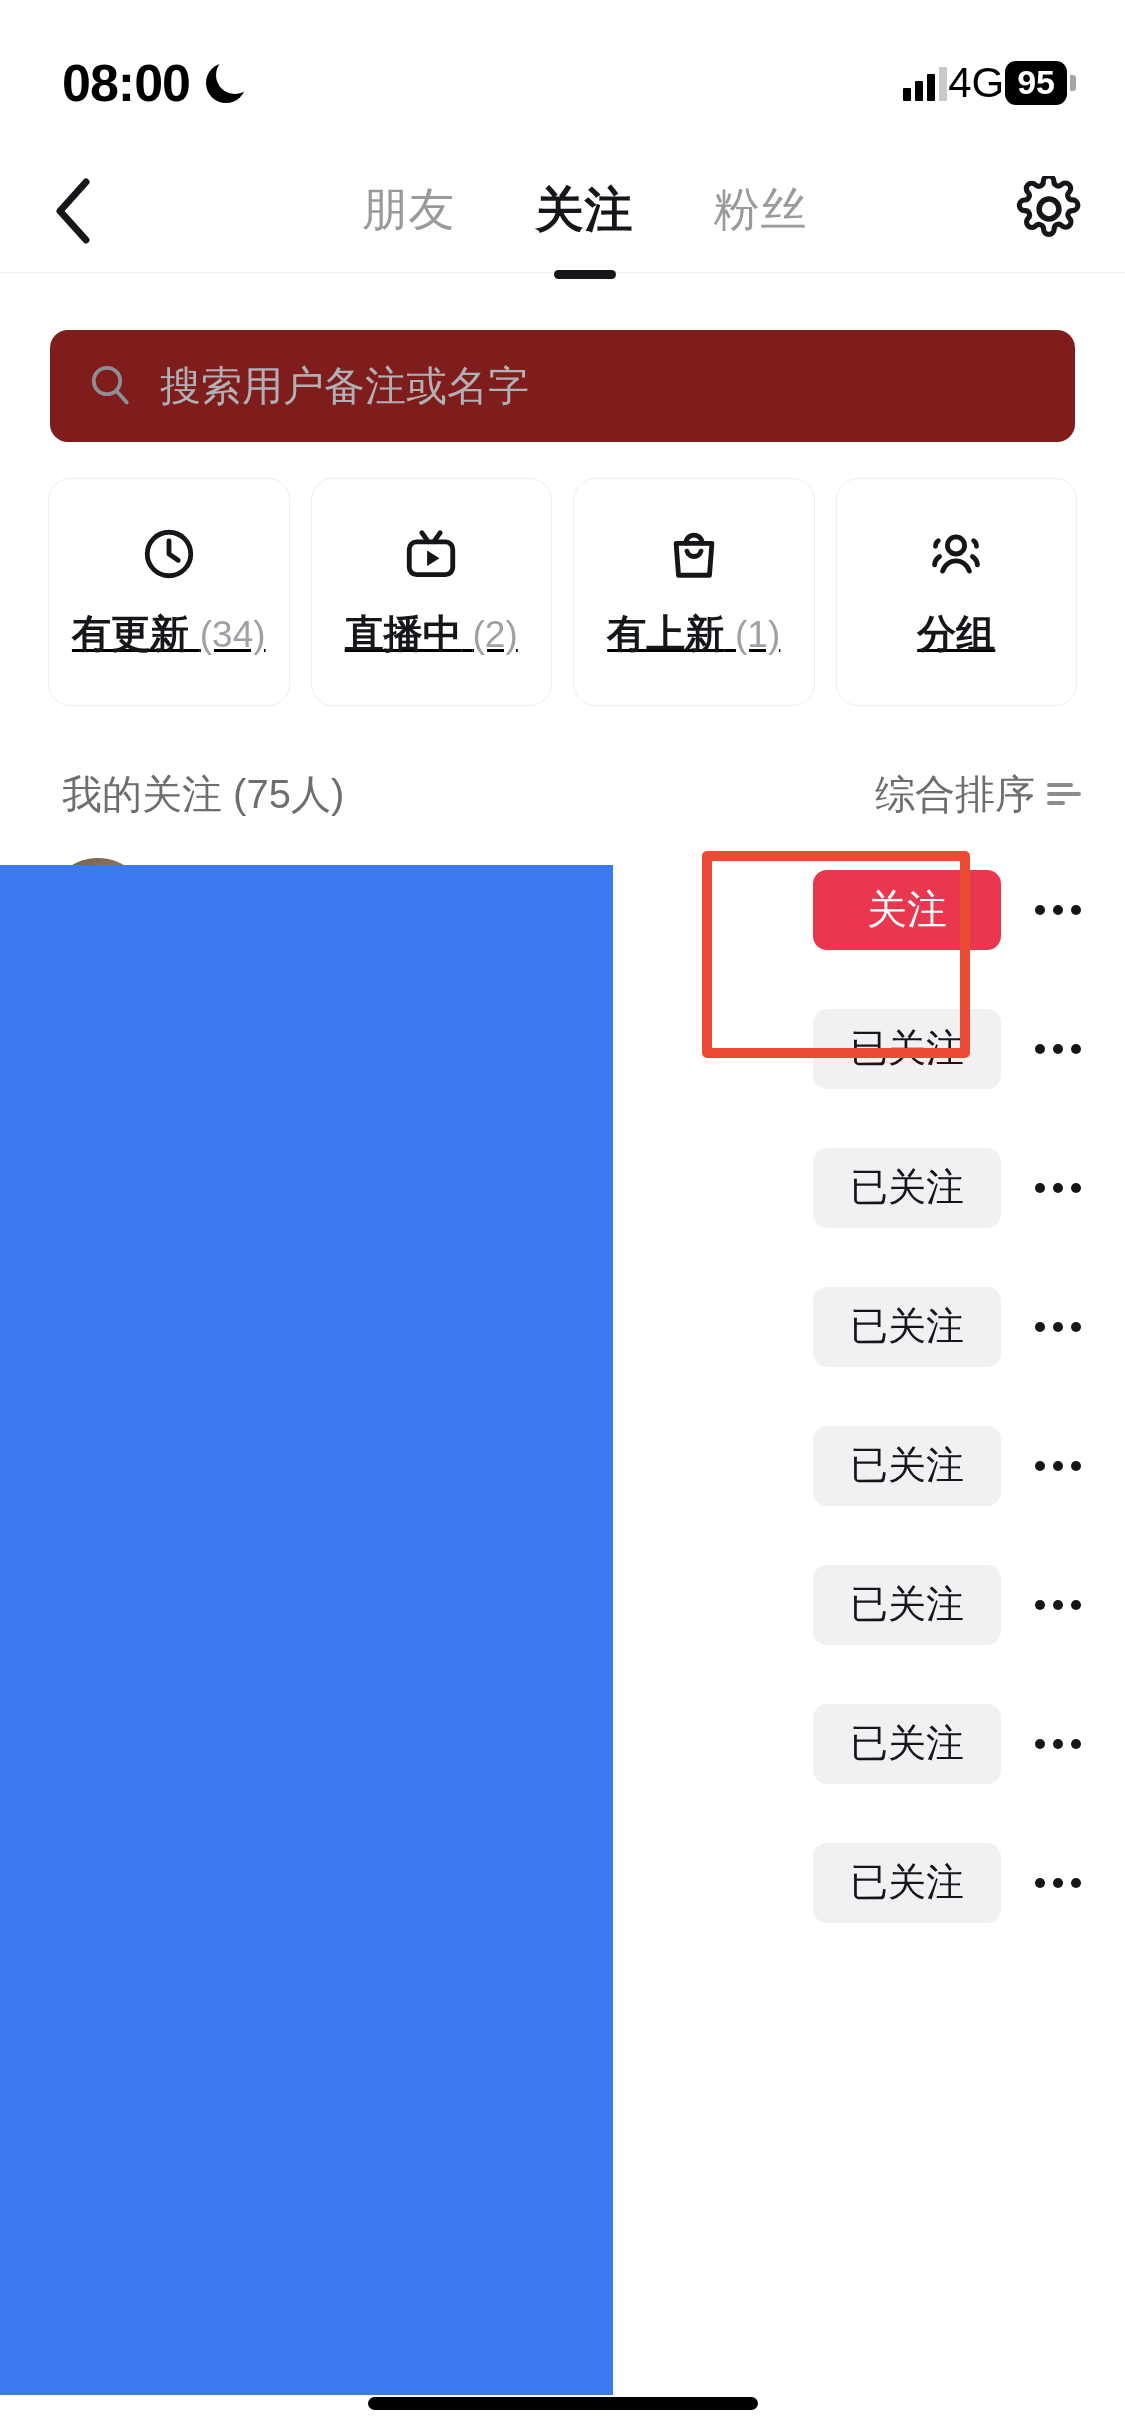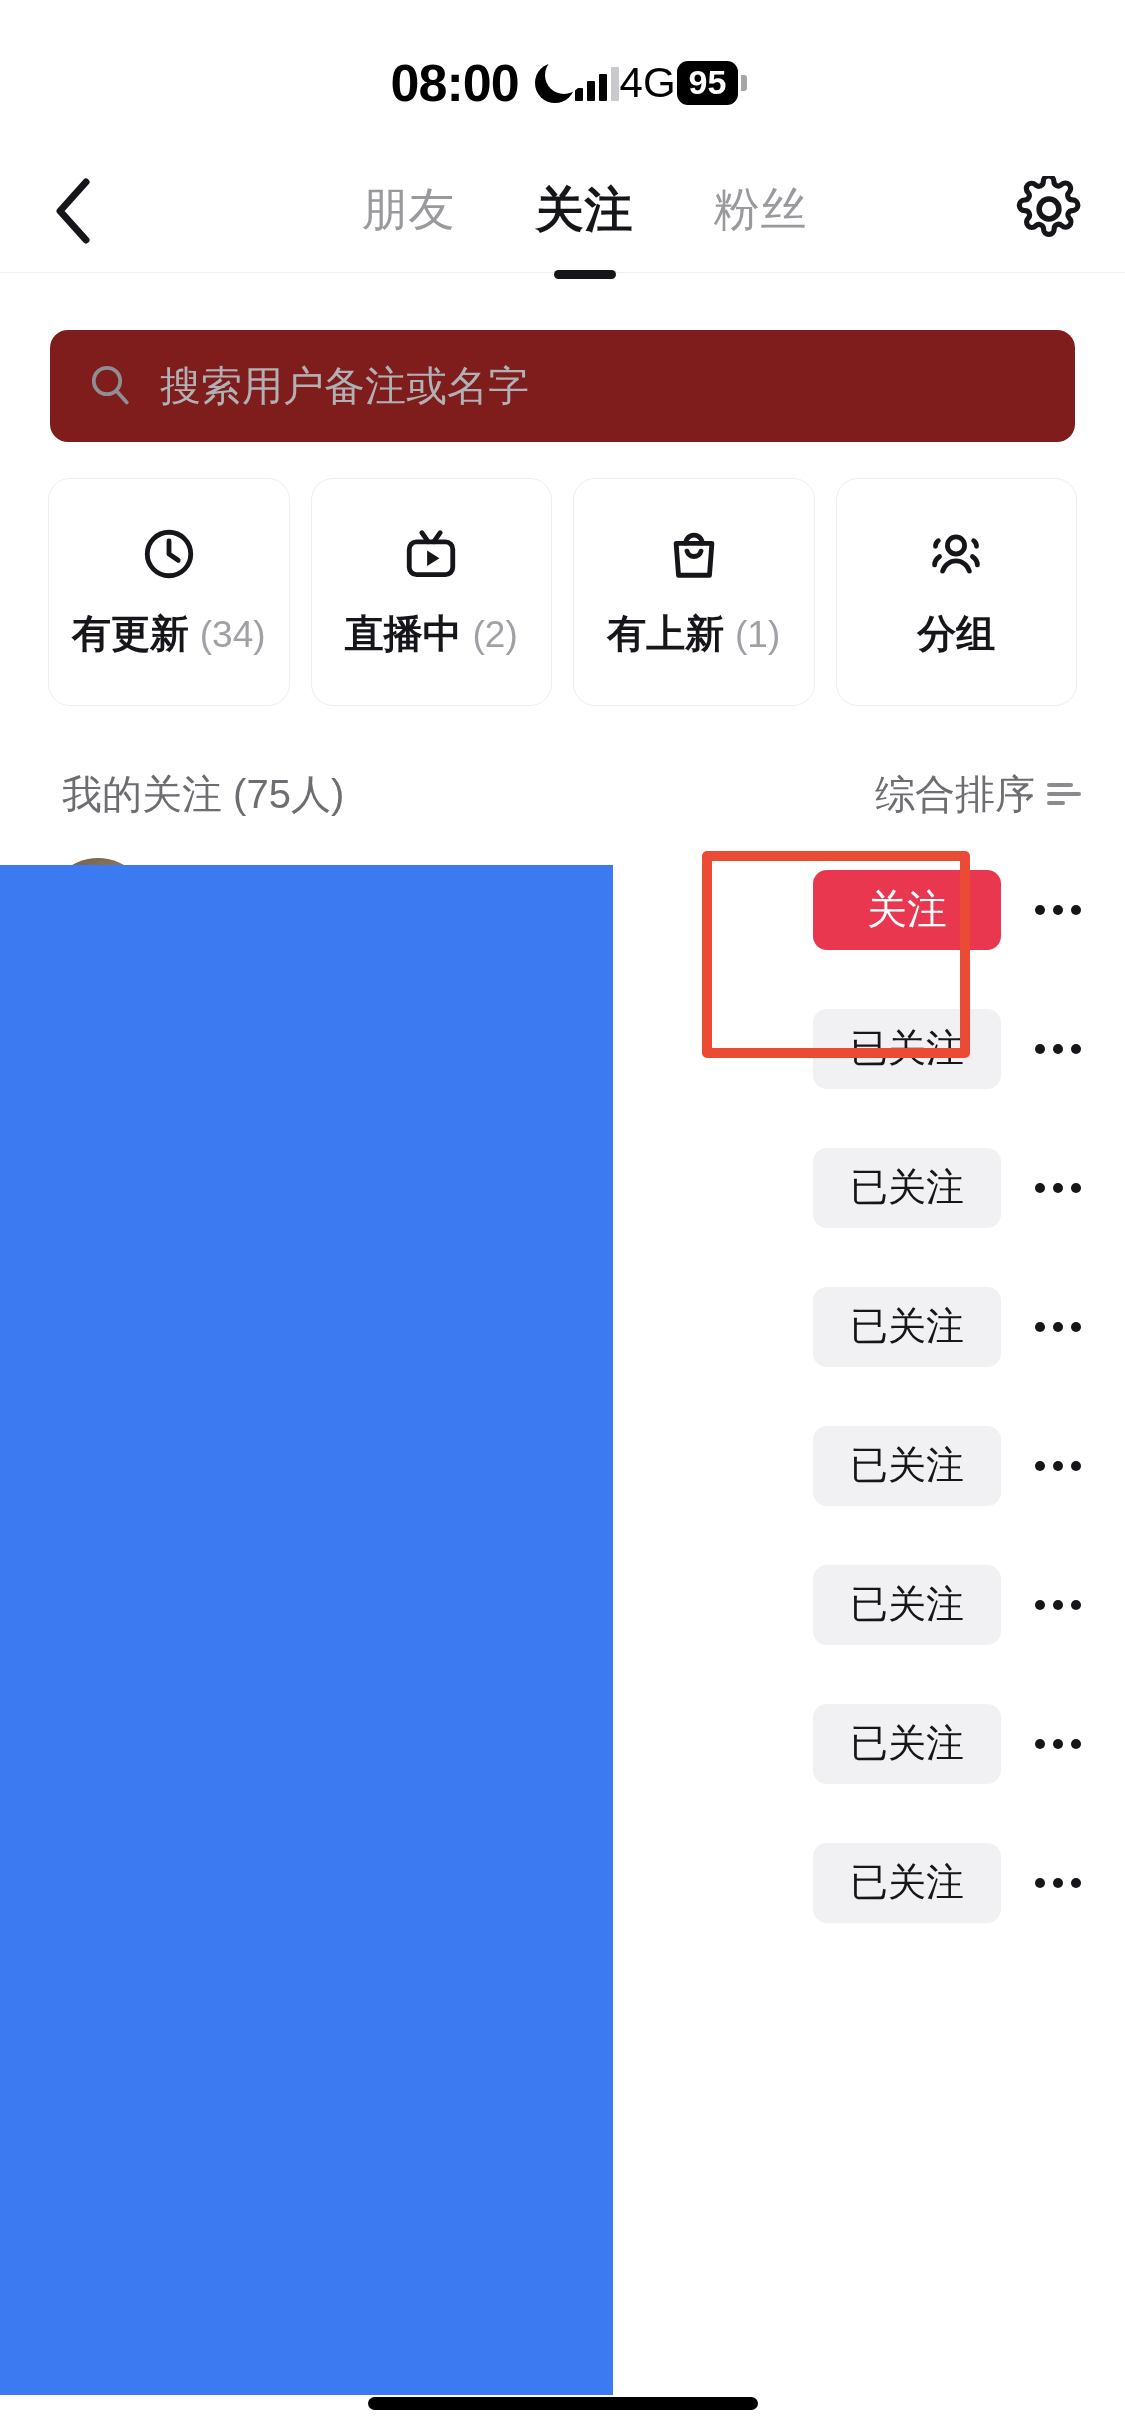--- a/index.html
+++ b/index.html
@@ -8,21 +8,21 @@
     font-family:"Liberation Sans","DejaVu Sans",sans-serif;
     background:#ffffff;
     position:relative;
     overflow:hidden;
     -webkit-font-smoothing:antialiased;
   }
 
   
   .statusbar{
     position:absolute; top:0; left:0; width:1125px; height:150px;
-    display:flex; align-items:center; justify-content:center;
+    display:flex; align-items:center; justify-content:space-between;
     padding:16px 58px 0 62px;
   }
   .sb-left{ display:flex; align-items:center; gap:16px; }
   .sb-time{ font-size:52px; font-weight:700; color:#000; letter-spacing:-1px; }
   .sb-moon{ width:40px; height:40px; position:relative; display:inline-block; }
   .sb-moon::before{
     content:""; position:absolute; inset:0; border-radius:50%;
     background:#000;
   }
   .sb-moon::after{
@@ -86,20 +86,21 @@
 
   
   .filters{
     position:absolute; top:478px; left:48px; width:1029px; height:228px;
     display:flex; gap:21px;
   }
   .fcard{
     flex:1; background:#fff; border:1.5px solid #eeeef0; border-radius:22px;
     display:flex; flex-direction:column; align-items:center; justify-content:center;
     gap:22px;
+    text-decoration:underline;
   }
   .fcard .ficon{ height:62px; display:flex; align-items:center; justify-content:center; }
   .fcard .flabel{ font-size:39px; color:#16161a; font-weight:700; white-space:nowrap; }
   .fcard .flabel .cnt{ color:#a0a0a6; font-weight:400; font-size:37px; }
 
   
   .sect{
     position:absolute; top:748px; left:0; width:1125px; height:92px;
     display:flex; align-items:center; justify-content:space-between;
     padding:0 44px 0 62px;

